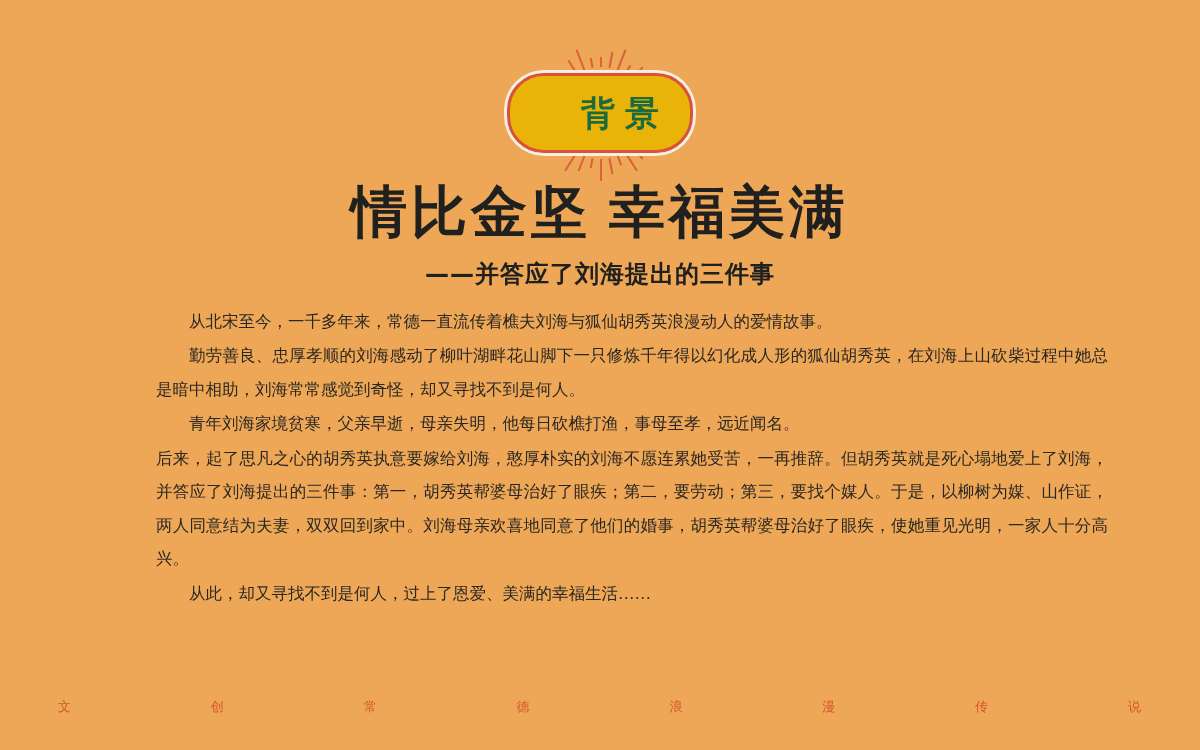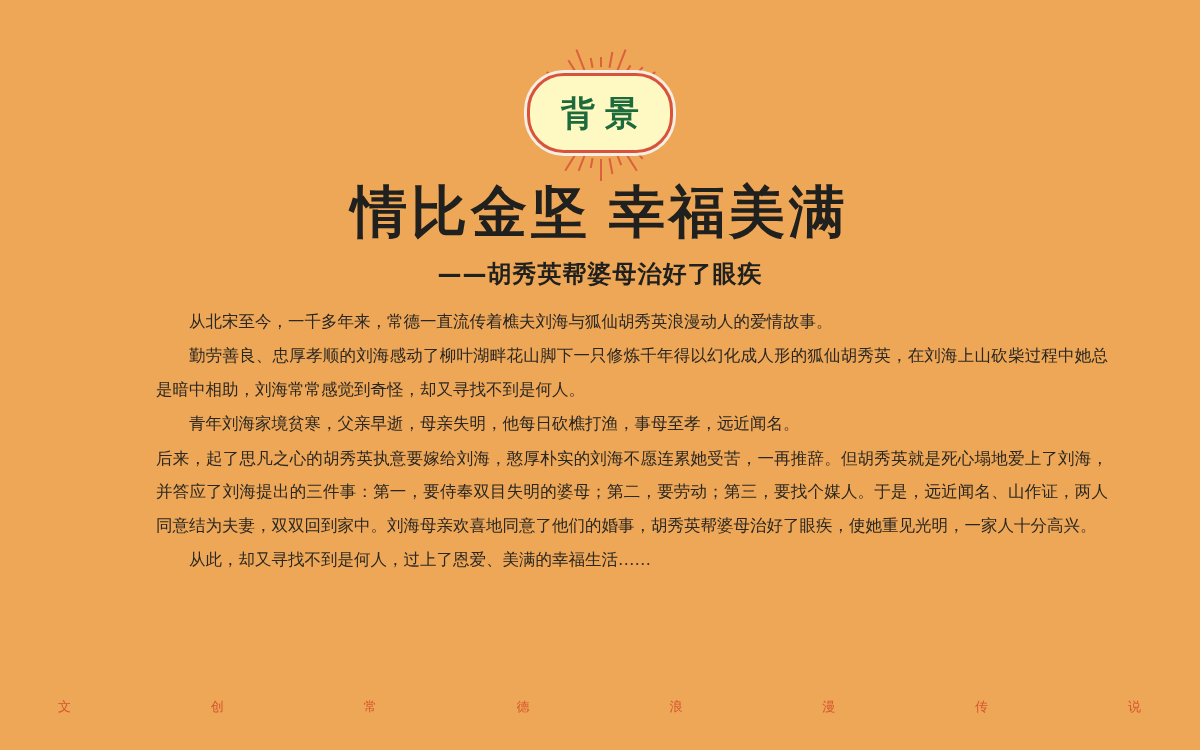--- a/index.html
+++ b/index.html
@@ -41,27 +41,28 @@
     height: 16px;
     background: #d8533a;
     transform-origin: 50% 0;
     opacity: .85;
   }
   .badge {
     position: relative;
     width: 140px;
     height: 74px;
     border-radius: 37px;
-    background: #fef9c3;
+    background: #eab308;
     border: 3px solid #d8533a;
     box-shadow: 0 0 0 3px #f4efe2;
     display: flex;
     align-items: center;
     justify-content: center;
     z-index: 3;
+    padding-left: 40px;
   }
   .badge-text {
     font-family: "DejaVu Sans", "Liberation Sans", sans-serif;
     font-weight: bold;
     font-size: 34px;
     letter-spacing: 10px;
     text-indent: 10px;
     color: #1d6b3c;
     line-height: 1;
   }
@@ -167,27 +168,27 @@
       <div class="ray" style="height: 16px; transform: rotate(116.471deg) translateY(46px);"></div>
       <div class="ray" style="height: 22px; transform: rotate(127.059deg) translateY(46px);"></div>
       <div class="ray" style="height: 10px; transform: rotate(137.647deg) translateY(46px);"></div>
       <div class="ray" style="height: 16px; transform: rotate(148.235deg) translateY(46px);"></div>
       <div class="ray" style="height: 22px; transform: rotate(158.824deg) translateY(46px);"></div>
       <div class="ray" style="height: 10px; transform: rotate(169.412deg) translateY(46px);"></div>
     </div>
 </div>
 
 <div class="title-main">情比金坚 幸福美满</div>
-<div class="title-sub">——胡秀英帮婆母治好了眼疾</div>
+<div class="title-sub">——并答应了刘海提出的三件事</div>
 
 <div class="article">
   <p class="indent">从北宋至今，一千多年来，常德一直流传着樵夫刘海与狐仙胡秀英浪漫动人的爱情故事。</p>
   <p class="indent">勤劳善良、忠厚孝顺的刘海感动了柳叶湖畔花山脚下一只修炼千年得以幻化成人形的狐仙胡秀英，在刘海上山砍柴过程中她总是暗中相助，刘海常常感觉到奇怪，却又寻找不到是何人。</p>
   <p class="indent">青年刘海家境贫寒，父亲早逝，母亲失明，他每日砍樵打渔，事母至孝，远近闻名。</p>
-  <p class="noindent">后来，起了思凡之心的胡秀英执意要嫁给刘海，憨厚朴实的刘海不愿连累她受苦，一再推辞。但胡秀英就是死心塌地爱上了刘海，并答应了刘海提出的三件事：第一，要侍奉双目失明的婆母；第二，要劳动；第三，要找个媒人。于是，远近闻名、山作证，两人同意结为夫妻，双双回到家中。刘海母亲欢喜地同意了他们的婚事，胡秀英帮婆母治好了眼疾，使她重见光明，一家人十分高兴。</p>
+  <p class="noindent">后来，起了思凡之心的胡秀英执意要嫁给刘海，憨厚朴实的刘海不愿连累她受苦，一再推辞。但胡秀英就是死心塌地爱上了刘海，并答应了刘海提出的三件事：第一，胡秀英帮婆母治好了眼疾；第二，要劳动；第三，要找个媒人。于是，以柳树为媒、山作证，两人同意结为夫妻，双双回到家中。刘海母亲欢喜地同意了他们的婚事，胡秀英帮婆母治好了眼疾，使她重见光明，一家人十分高兴。</p>
   <p class="indent">从此，却又寻找不到是何人，过上了恩爱、美满的幸福生活……</p>
 </div>
 
 <div class="footer">
   <span>文</span>
   <span>创</span>
   <span>常</span>
   <span>德</span>
   <span>浪</span>
   <span>漫</span>

